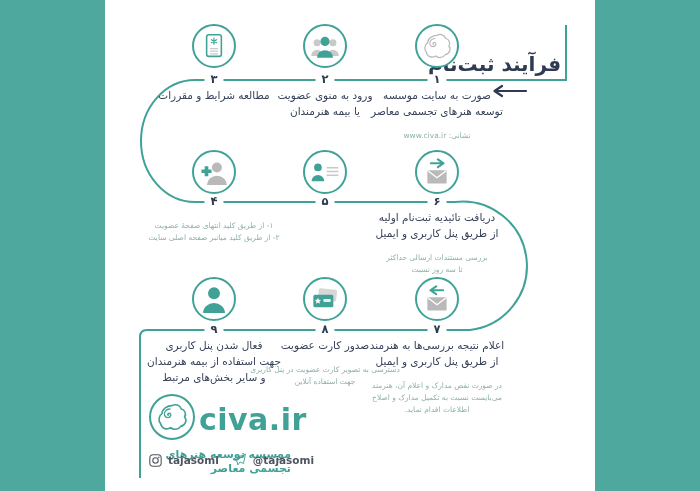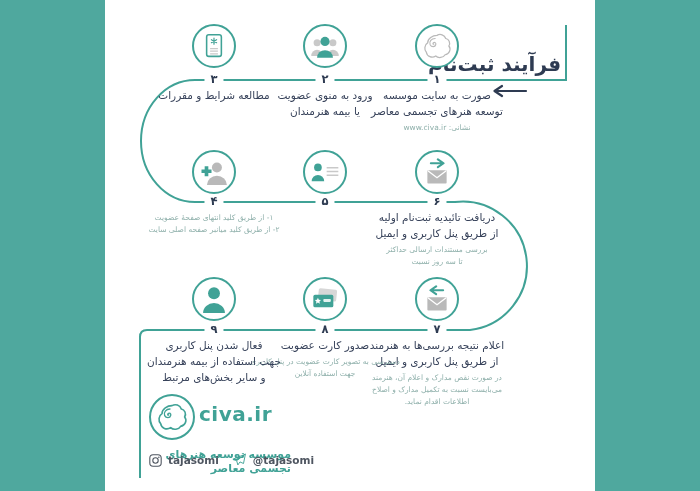--- a/index.html
+++ b/index.html
@@ -10,25 +10,25 @@
   .flow-svg{position:absolute;left:0;top:0;}
   .step{position:absolute;left:0;top:0;width:0;height:0;}
   .step-circle{position:absolute;left:var(--cx);top:var(--cy);width:44px;height:44px;
     margin:-22px 0 0 -22px;border:2.5px solid #40A296;border-radius:50%;background:#fff;
     box-sizing:border-box;display:flex;align-items:center;justify-content:center;}
   .num{position:absolute;left:var(--cx);top:var(--ly);transform:translate(-50%,-50%);
     background:#fff;padding:0 6px;font-weight:bold;font-size:11.5px;color:#2E3B52;line-height:1;}
   .label{position:absolute;left:calc(var(--cx) - 78px);top:var(--lt);width:156px;
     text-align:center;pointer-events:none;}
   .heading{font-size:10.5px;font-weight:normal;color:#37425A;line-height:1.5;white-space:pre-line;}
-  .sub{font-size:7.5px;color:#8FB0AB;line-height:1.6;margin-top:2px;white-space:pre-line;}
+  .sub{font-size:7.5px;color:#8FB0AB;line-height:1.6;margin-top:10px;white-space:pre-line;}
   .title{position:absolute;right:34px;top:52px;font-size:20px;font-weight:bold;color:#2E3B52;}
   .footer-logo{position:absolute;left:44px;top:394px;width:46px;height:46px;border:2.5px solid #40A296;
     border-radius:50%;box-sizing:border-box;display:flex;align-items:center;justify-content:center;}
-  .site{position:absolute;left:94px;top:402px;font-size:20px;font-weight:bold;color:#40A296;letter-spacing:.5px;}
+  .site{position:absolute;left:94px;top:402px;font-size:30px;font-weight:bold;color:#40A296;letter-spacing:.5px;}
   .org{position:absolute;left:36px;top:448px;width:150px;text-align:right;
     font-size:11px;font-weight:bold;color:#40A296;line-height:1.3;}
   .social{position:absolute;left:44px;top:453px;display:flex;align-items:center;gap:6px;
     font-size:10.5px;font-weight:600;color:#4E5560;}
   .social .h{margin-right:6px;}
 </style>
 </head>
 <body>
 
 <div class="stage">

